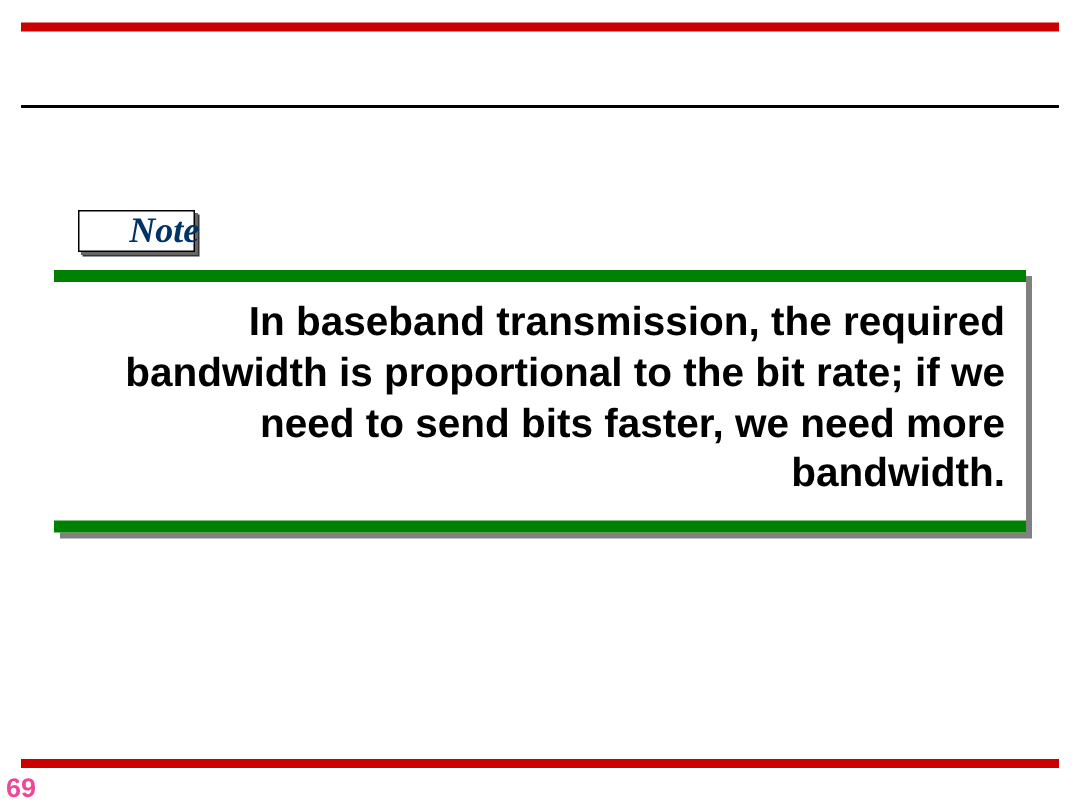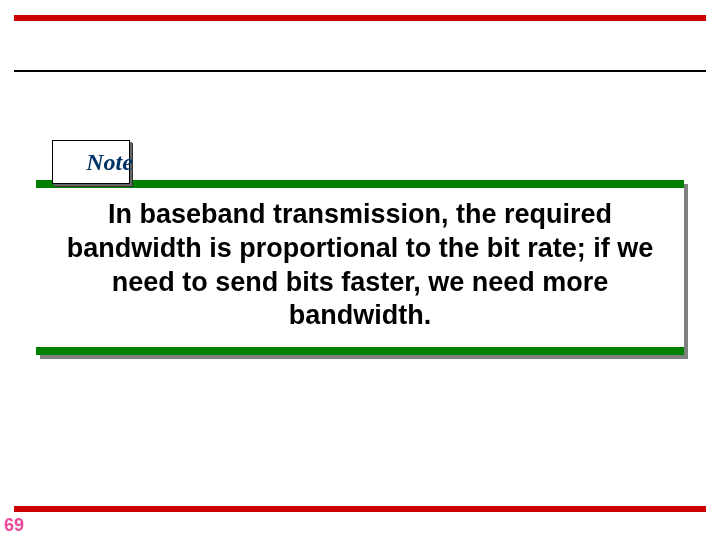--- a/index.html
+++ b/index.html
@@ -24,21 +24,21 @@
     left: 14px;
     right: 14px;
     height: 2px;
     background: #000;
   }
   .note-label {
     position: absolute;
     top: 140px;
     left: 52px;
     width: 78px;
-    height: 44px;
+    height: 28px;
     background: #fff;
     border: 1px solid #000;
     box-shadow: 2px 2px 0 #666, 3px 3px 0 #333;
     font-family: "Times New Roman", Times, serif;
     font-style: italic;
     font-weight: bold;
     font-size: 24px;
     color: #003366;
     display: flex;
     align-items: center;
@@ -56,21 +56,21 @@
     border-bottom: 8px solid #008000;
     padding: 10px 14px 14px 14px;
     box-shadow: 4px 4px 0 #808080;
   }
   .note-text {
     font-family: Arial, Helvetica, sans-serif;
     font-weight: bold;
     font-size: 27px;
     line-height: 1.25;
     color: #000;
-    text-align: center;
+    text-align: right;
   }
   .bottom-red-bar {
     position: absolute;
     bottom: 28px;
     left: 14px;
     right: 14px;
     height: 6px;
     background: #cc0000;
   }
   .page-number {

